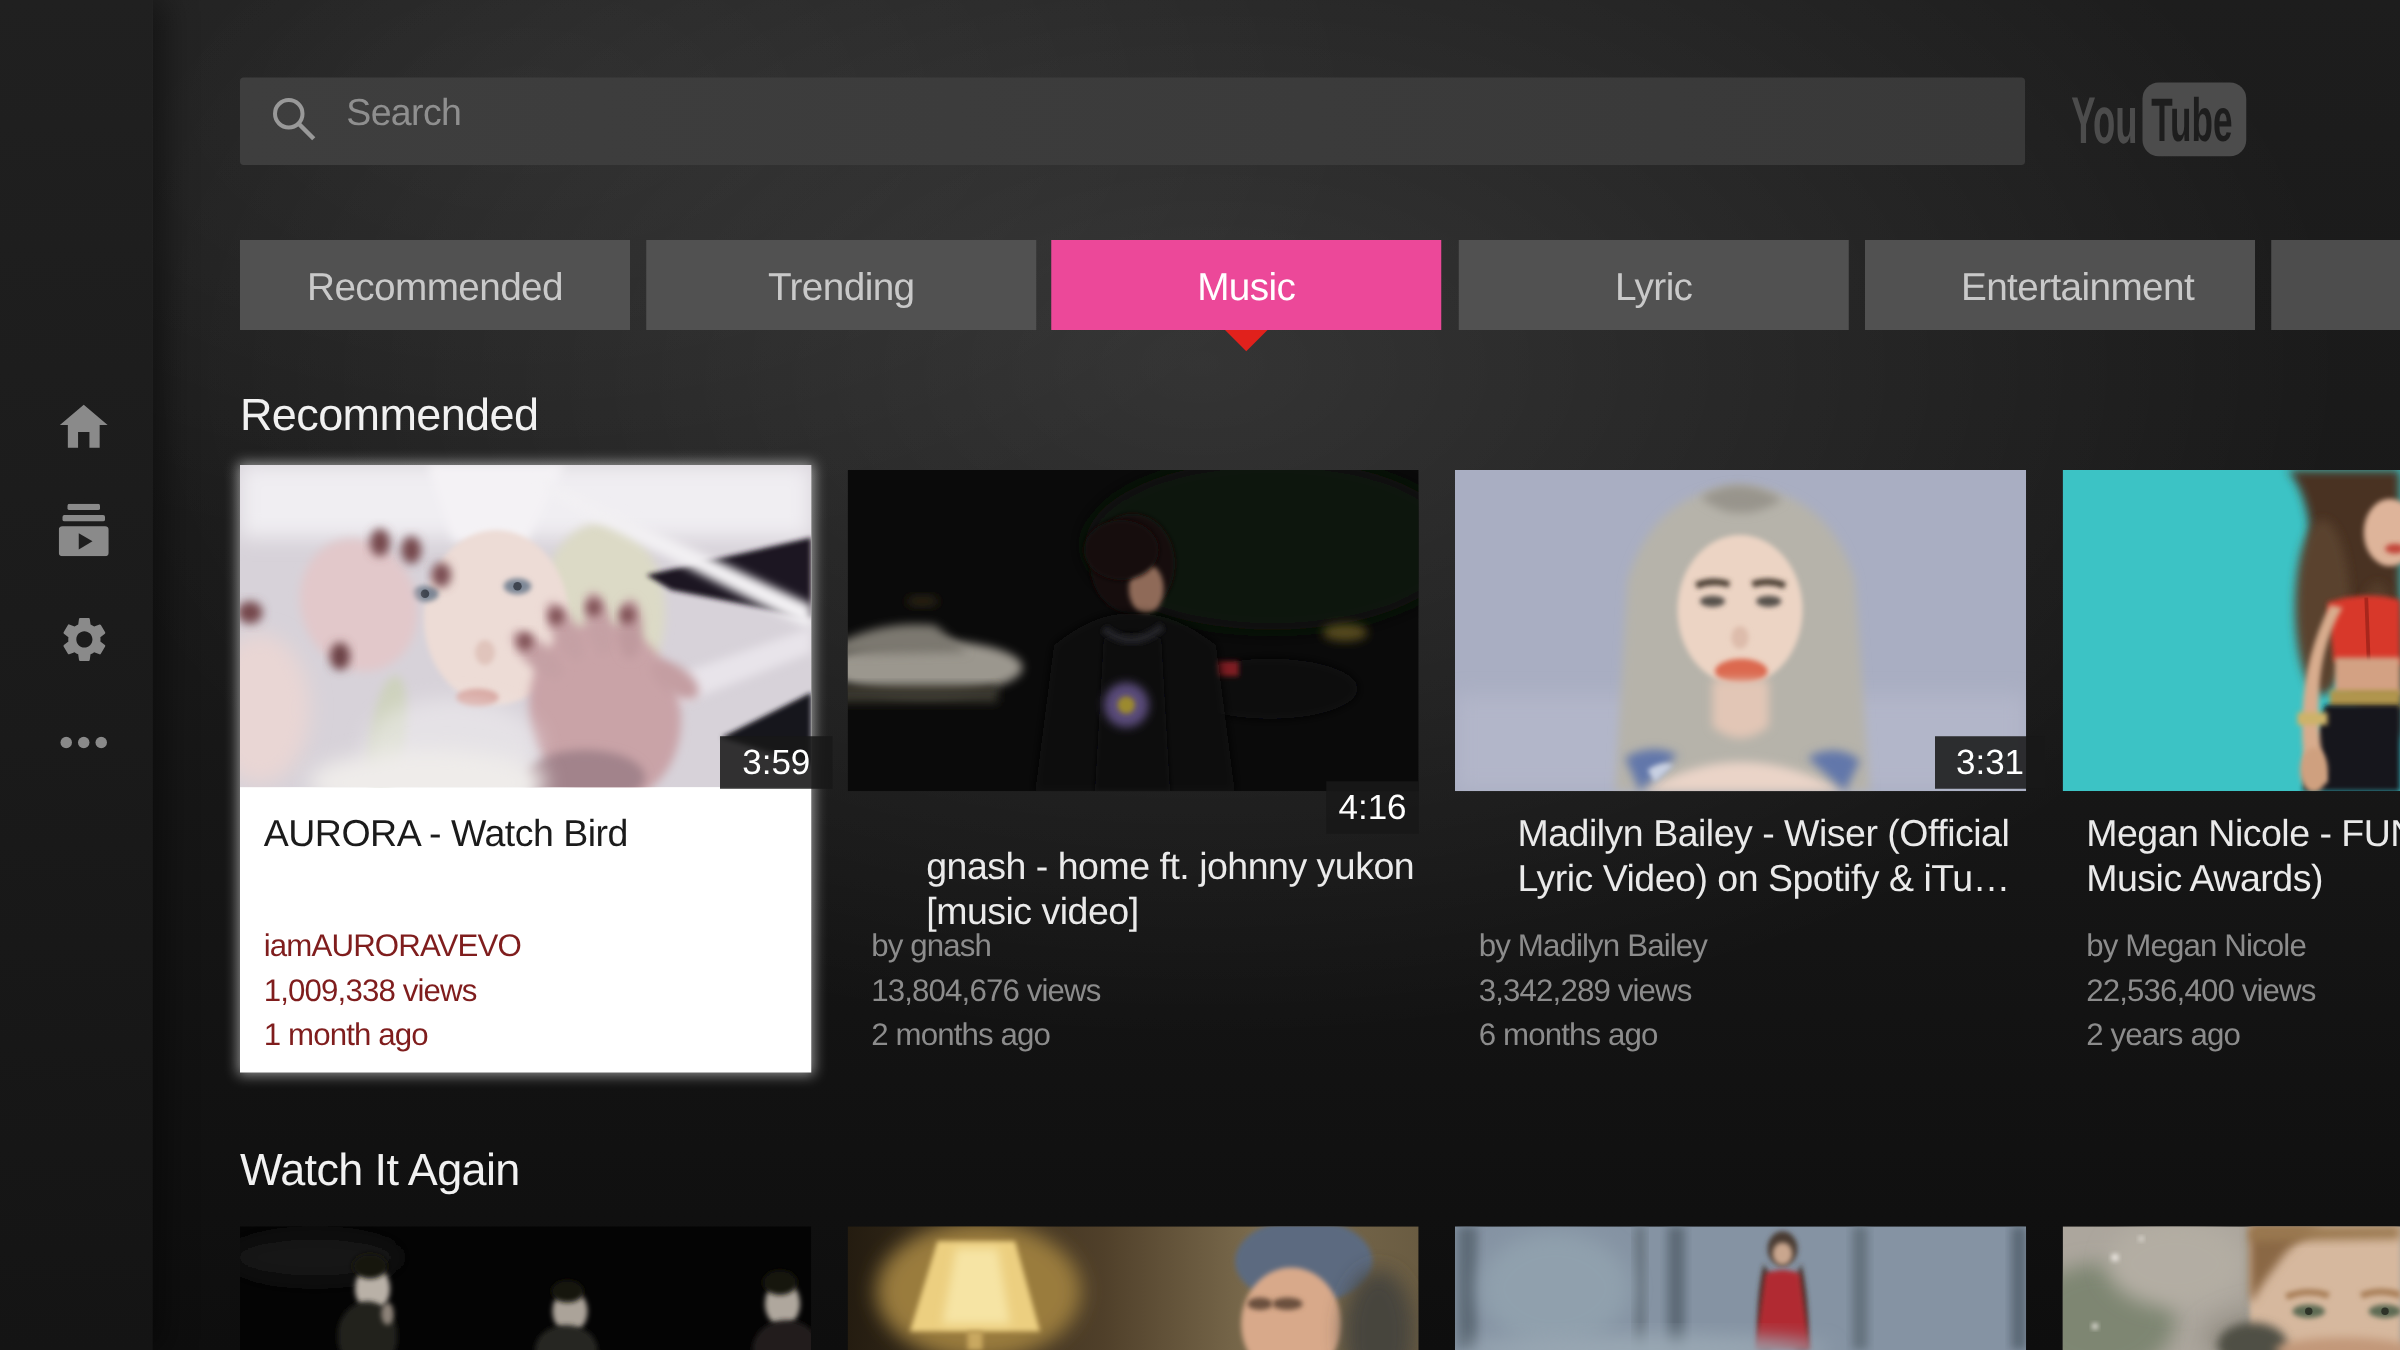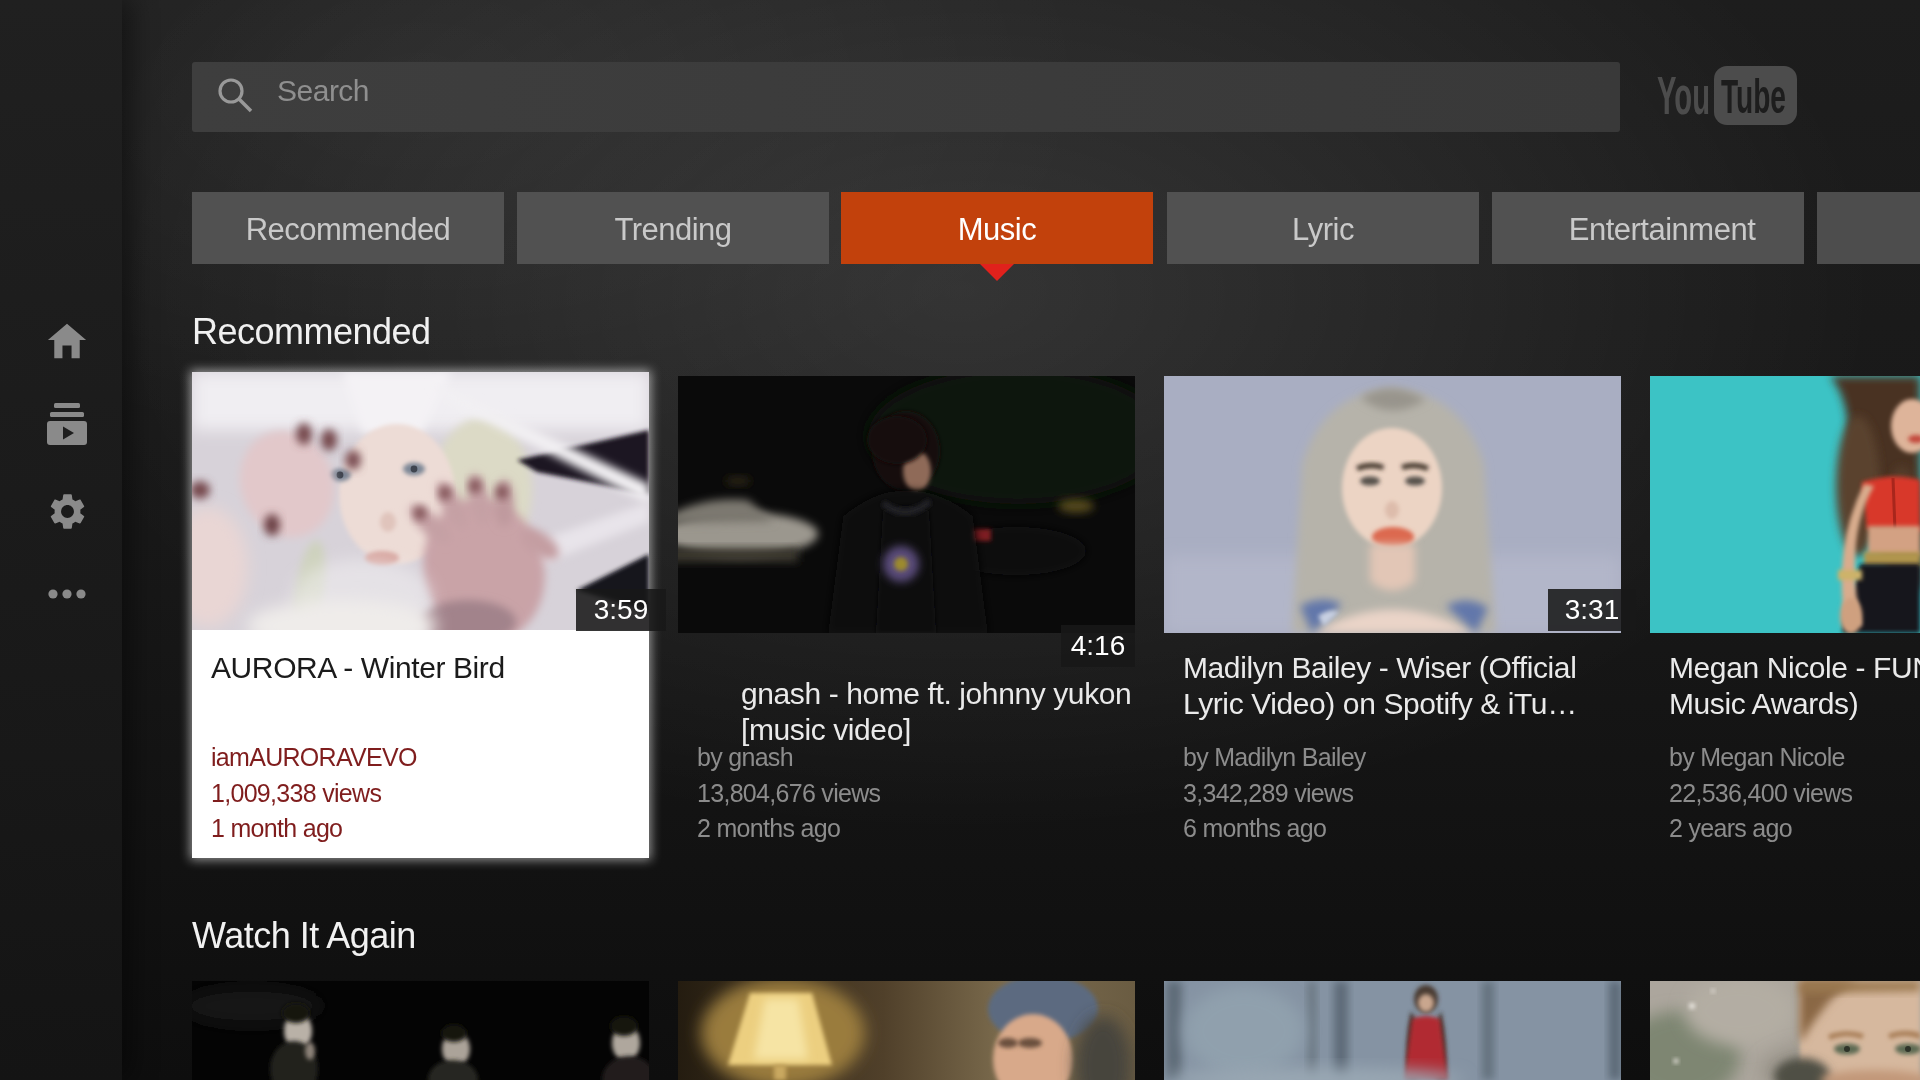--- a/index.html
+++ b/index.html
@@ -24,21 +24,21 @@
     border-radius:3px;
   }
   #searchtext {
     left:277px; top:74px; font-size:30px; letter-spacing:-0.5px; color:#8f8f8f;
   }
   .tab {
     top:192px; height:72px; width:312px;
     background:#515151; color:#c9c9c9;
     font-size:31px; letter-spacing:-0.5px; text-align:center; line-height:75px;
   }
-  .tab.red { background:#c2410c; color:#ffffff; }
+  .tab.red { background:#ec4899; color:#ffffff; }
   #notch {
     left:980px; top:264px;
     width:0; height:0;
     border-left:17px solid transparent;
     border-right:17px solid transparent;
     border-top:17px solid #e1211c;
   }
   .heading { color:#f1f1f1; font-size:36px; letter-spacing:-0.5px; }
   .thumb { position:absolute; overflow:hidden; }
   .badge {
@@ -152,21 +152,21 @@
     <ellipse cx="253" cy="121" rx="6" ry="7" fill="#7a4c50" filter="url(#b4)"></ellipse>
     <ellipse cx="283" cy="114" rx="6" ry="7" fill="#7a4c50" filter="url(#b4)"></ellipse>
     <ellipse cx="310" cy="120" rx="6" ry="7" fill="#7a4c50" filter="url(#b4)"></ellipse>
     <ellipse cx="276" cy="250" rx="48" ry="22" fill="#a2838b" filter="url(#b4)"></ellipse>
 
     <ellipse cx="170" cy="225" rx="70" ry="38" fill="rgba(244,241,243,0.5)" filter="url(#b8)"></ellipse>
     <ellipse cx="150" cy="254" rx="95" ry="26" fill="#efecea" filter="url(#b8)"></ellipse>
   </svg>
 </div>
 <div class="badge" style="left:576px; top:589px; width:90px;">3:59</div>
-<div class="title" style="left:211px; top:650px; color:#1b1b1b;">AURORA - Winter Bird</div>
+<div class="title" style="left:211px; top:650px; color:#1b1b1b;">AURORA - Watch Bird</div>
 <div class="meta" style="left:211px; top:740px; color:#7f1d1d;">iamAURORAVEVO<br>1,009,338 views<br>1 month ago</div>
 
 <div class="thumb" style="left:678px; top:376px; width:457px; height:257px;">
   <svg width="457" height="257" viewBox="0 0 457 257">
     <rect width="457" height="257" fill="#0a0a0a"></rect>
 
     <ellipse cx="340" cy="60" rx="150" ry="68" fill="#0e1408" filter="url(#b8)"></ellipse>
 
     <ellipse cx="398" cy="130" rx="18" ry="7" fill="#55491f" filter="url(#b4)"></ellipse>
     <ellipse cx="60" cy="105" rx="13" ry="4" fill="#2e2817" filter="url(#b4)"></ellipse>
@@ -215,21 +215,21 @@
 
     <path d="M206 168 L206 205 Q228 224 251 205 L251 168 Z" fill="#e2c6b6" filter="url(#b4)"></path>
     <path d="M150 257 Q228 210 310 257 Z" fill="#ead4c8" filter="url(#b4)"></path>
 
     <path d="M148 257 L178 228 Q158 218 136 230 Z" fill="#6277aa" filter="url(#b4)"></path>
     <path d="M312 257 L282 230 Q304 218 324 232 Z" fill="#6277aa" filter="url(#b4)"></path>
     <path d="M160 250 L175 236 Q165 232 154 240 Z" fill="#c8d0e2" filter="url(#b2)"></path>
   </svg>
 </div>
 <div class="badge" style="left:1548px; top:589px; width:88px;">3:31</div>
-<div class="title" style="left:1183px; top:650px;">Madilyn Bailey - Wiser (Official<br>Lyric Video) on Spotify &amp; iTu…</div>
+<div class="title" style="left:1214px; top:650px;">Madilyn Bailey - Wiser (Official<br>Lyric Video) on Spotify &amp; iTu…</div>
 <div class="meta" style="left:1183px; top:740px;">by Madilyn Bailey<br>3,342,289 views<br>6 months ago</div>
 
 <div class="thumb" style="left:1650px; top:376px; width:270px; height:257px;">
   <svg width="270" height="257" viewBox="0 0 270 257">
     <rect width="270" height="257" fill="#3cc3c5"></rect>
 
     <path d="M180 0 L270 0 L270 215 Q238 198 224 164 Q198 122 199 58 Q196 18 180 0 Z" fill="#4a3322" filter="url(#b4)"></path>
     <ellipse cx="208" cy="110" rx="22" ry="70" fill="#5a422d" filter="url(#b4)"></ellipse>
     <ellipse cx="252" cy="150" rx="18" ry="60" fill="#543d29" filter="url(#b4)"></ellipse>
 

